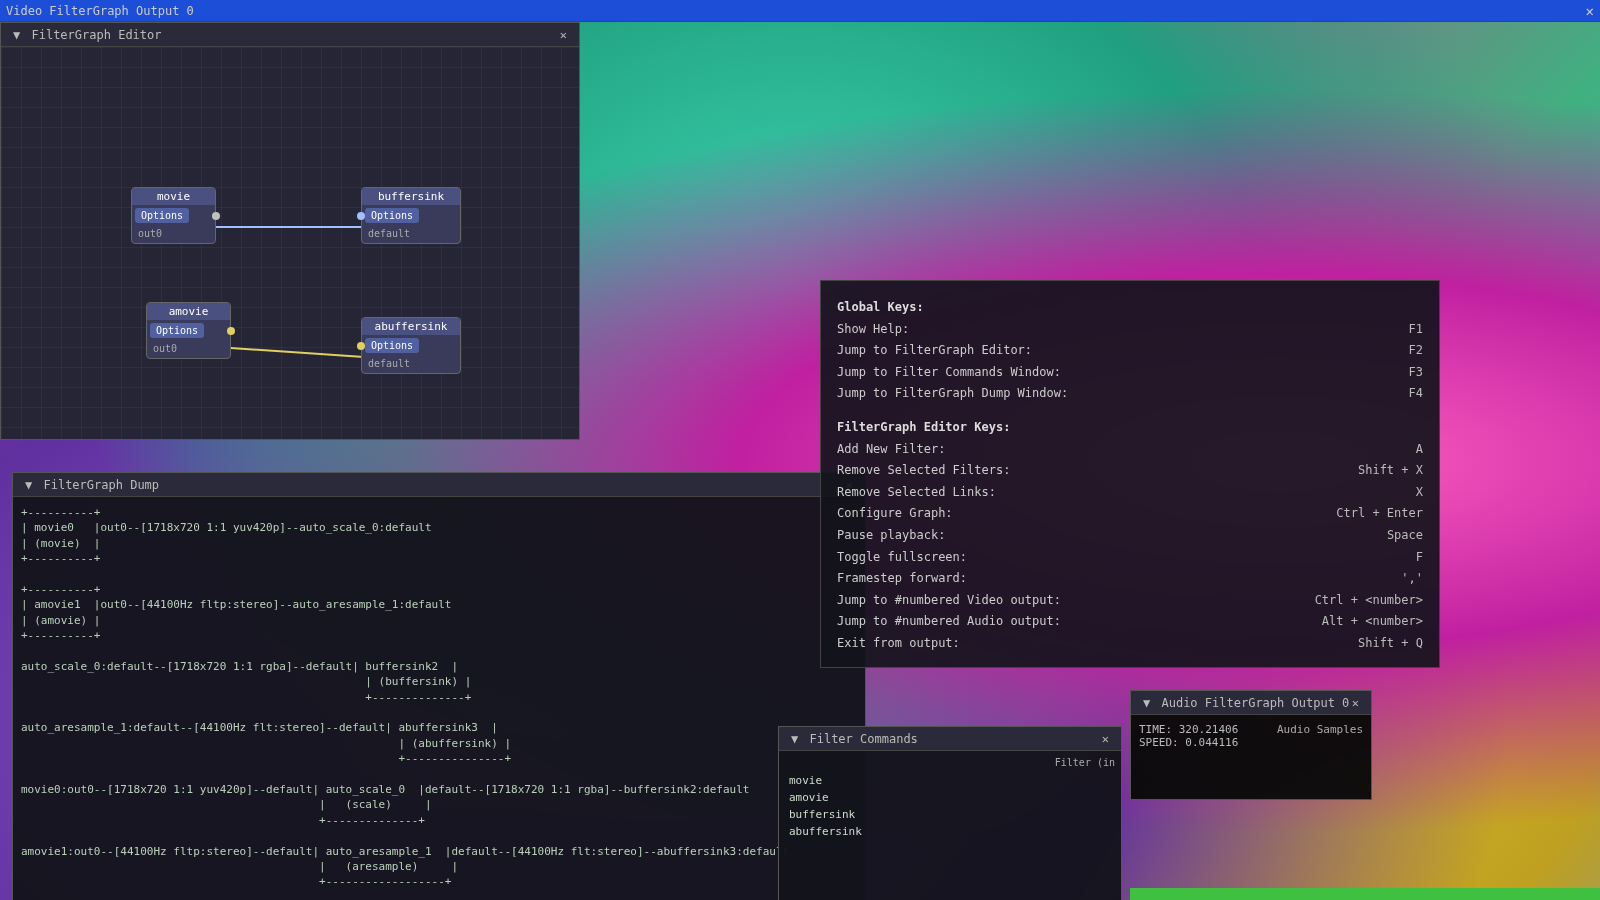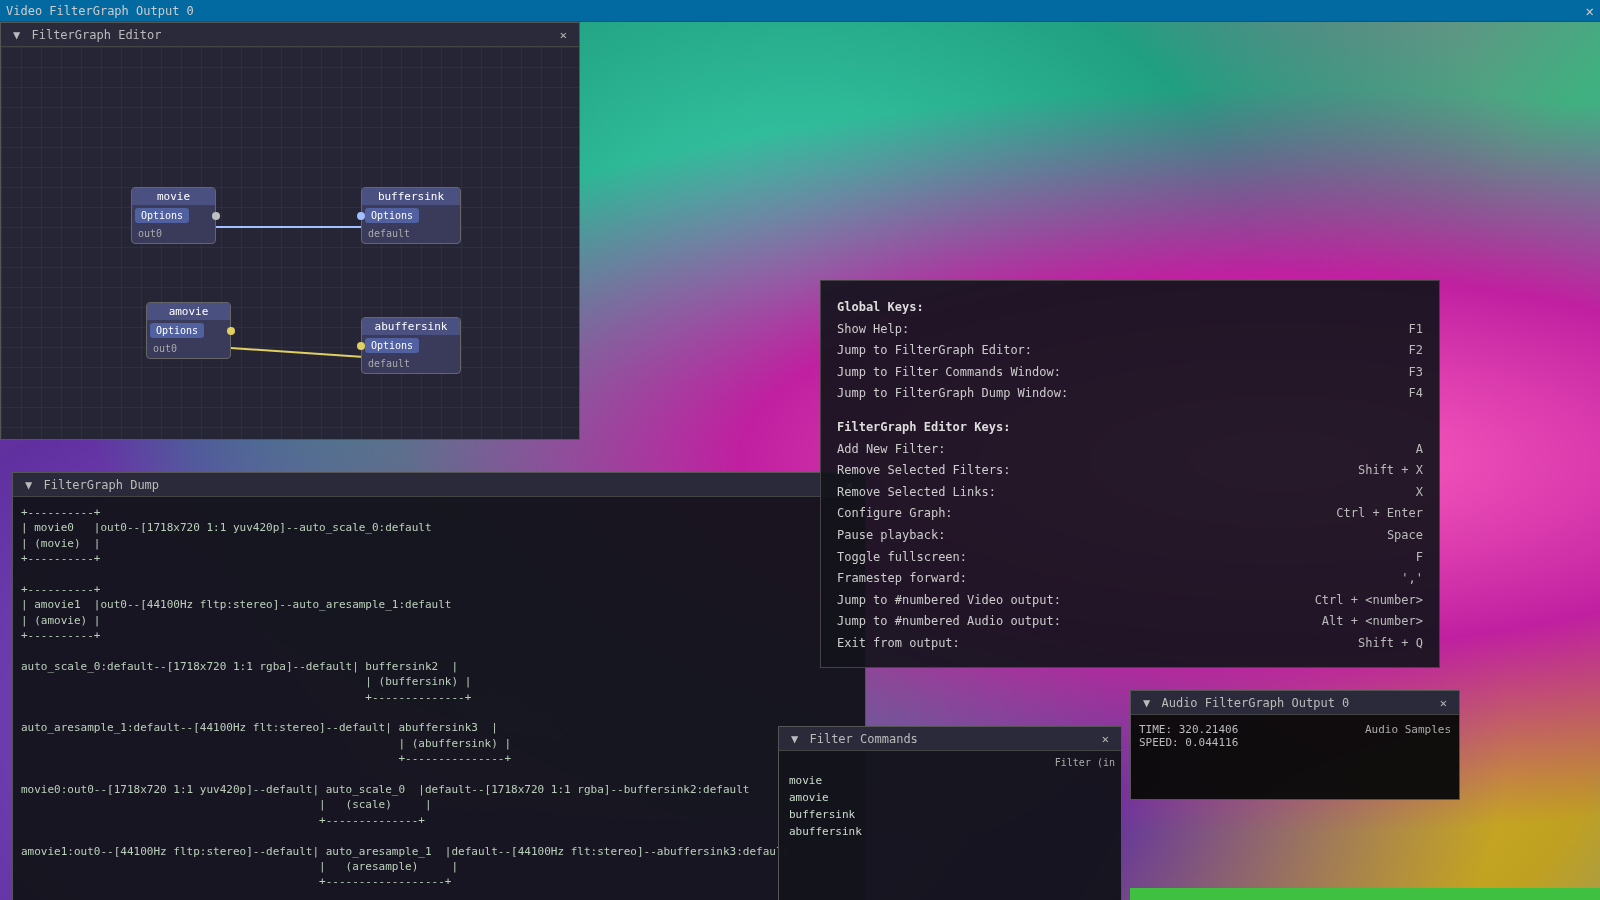--- a/index.html
+++ b/index.html
@@ -11,21 +11,21 @@
       font-family: monospace;
       font-size: 12px;
       color: #ddd;
       position: relative;
     }
 
     
     #title-bar {
       width: 100%;
       height: 22px;
-      background: #0369a1;
+      background: #1d4ed8;
       display: flex;
       align-items: center;
       justify-content: space-between;
       padding: 0 6px;
       border-bottom: 1px solid #444;
       position: absolute;
       top: 0; left: 0;
       z-index: 100;
     }
     #title-bar span { color: #ccc; font-size: 12px; }
@@ -203,21 +203,21 @@
       color: #ccddcc;
       padding: 2px 4px;
       cursor: pointer;
     }
 
     
     #audio-output {
       position: absolute;
       top: 690px;
       left: 1130px;
-      width: 330px;
+      width: 242px;
       height: 110px;
       background: rgba(10,10,10,0.97);
       border: 1px solid #555;
       z-index: 20;
     }
     #audio-output .ao-content {
       padding: 8px;
       font-size: 11px;
       color: #bbb;
       display: flex;

